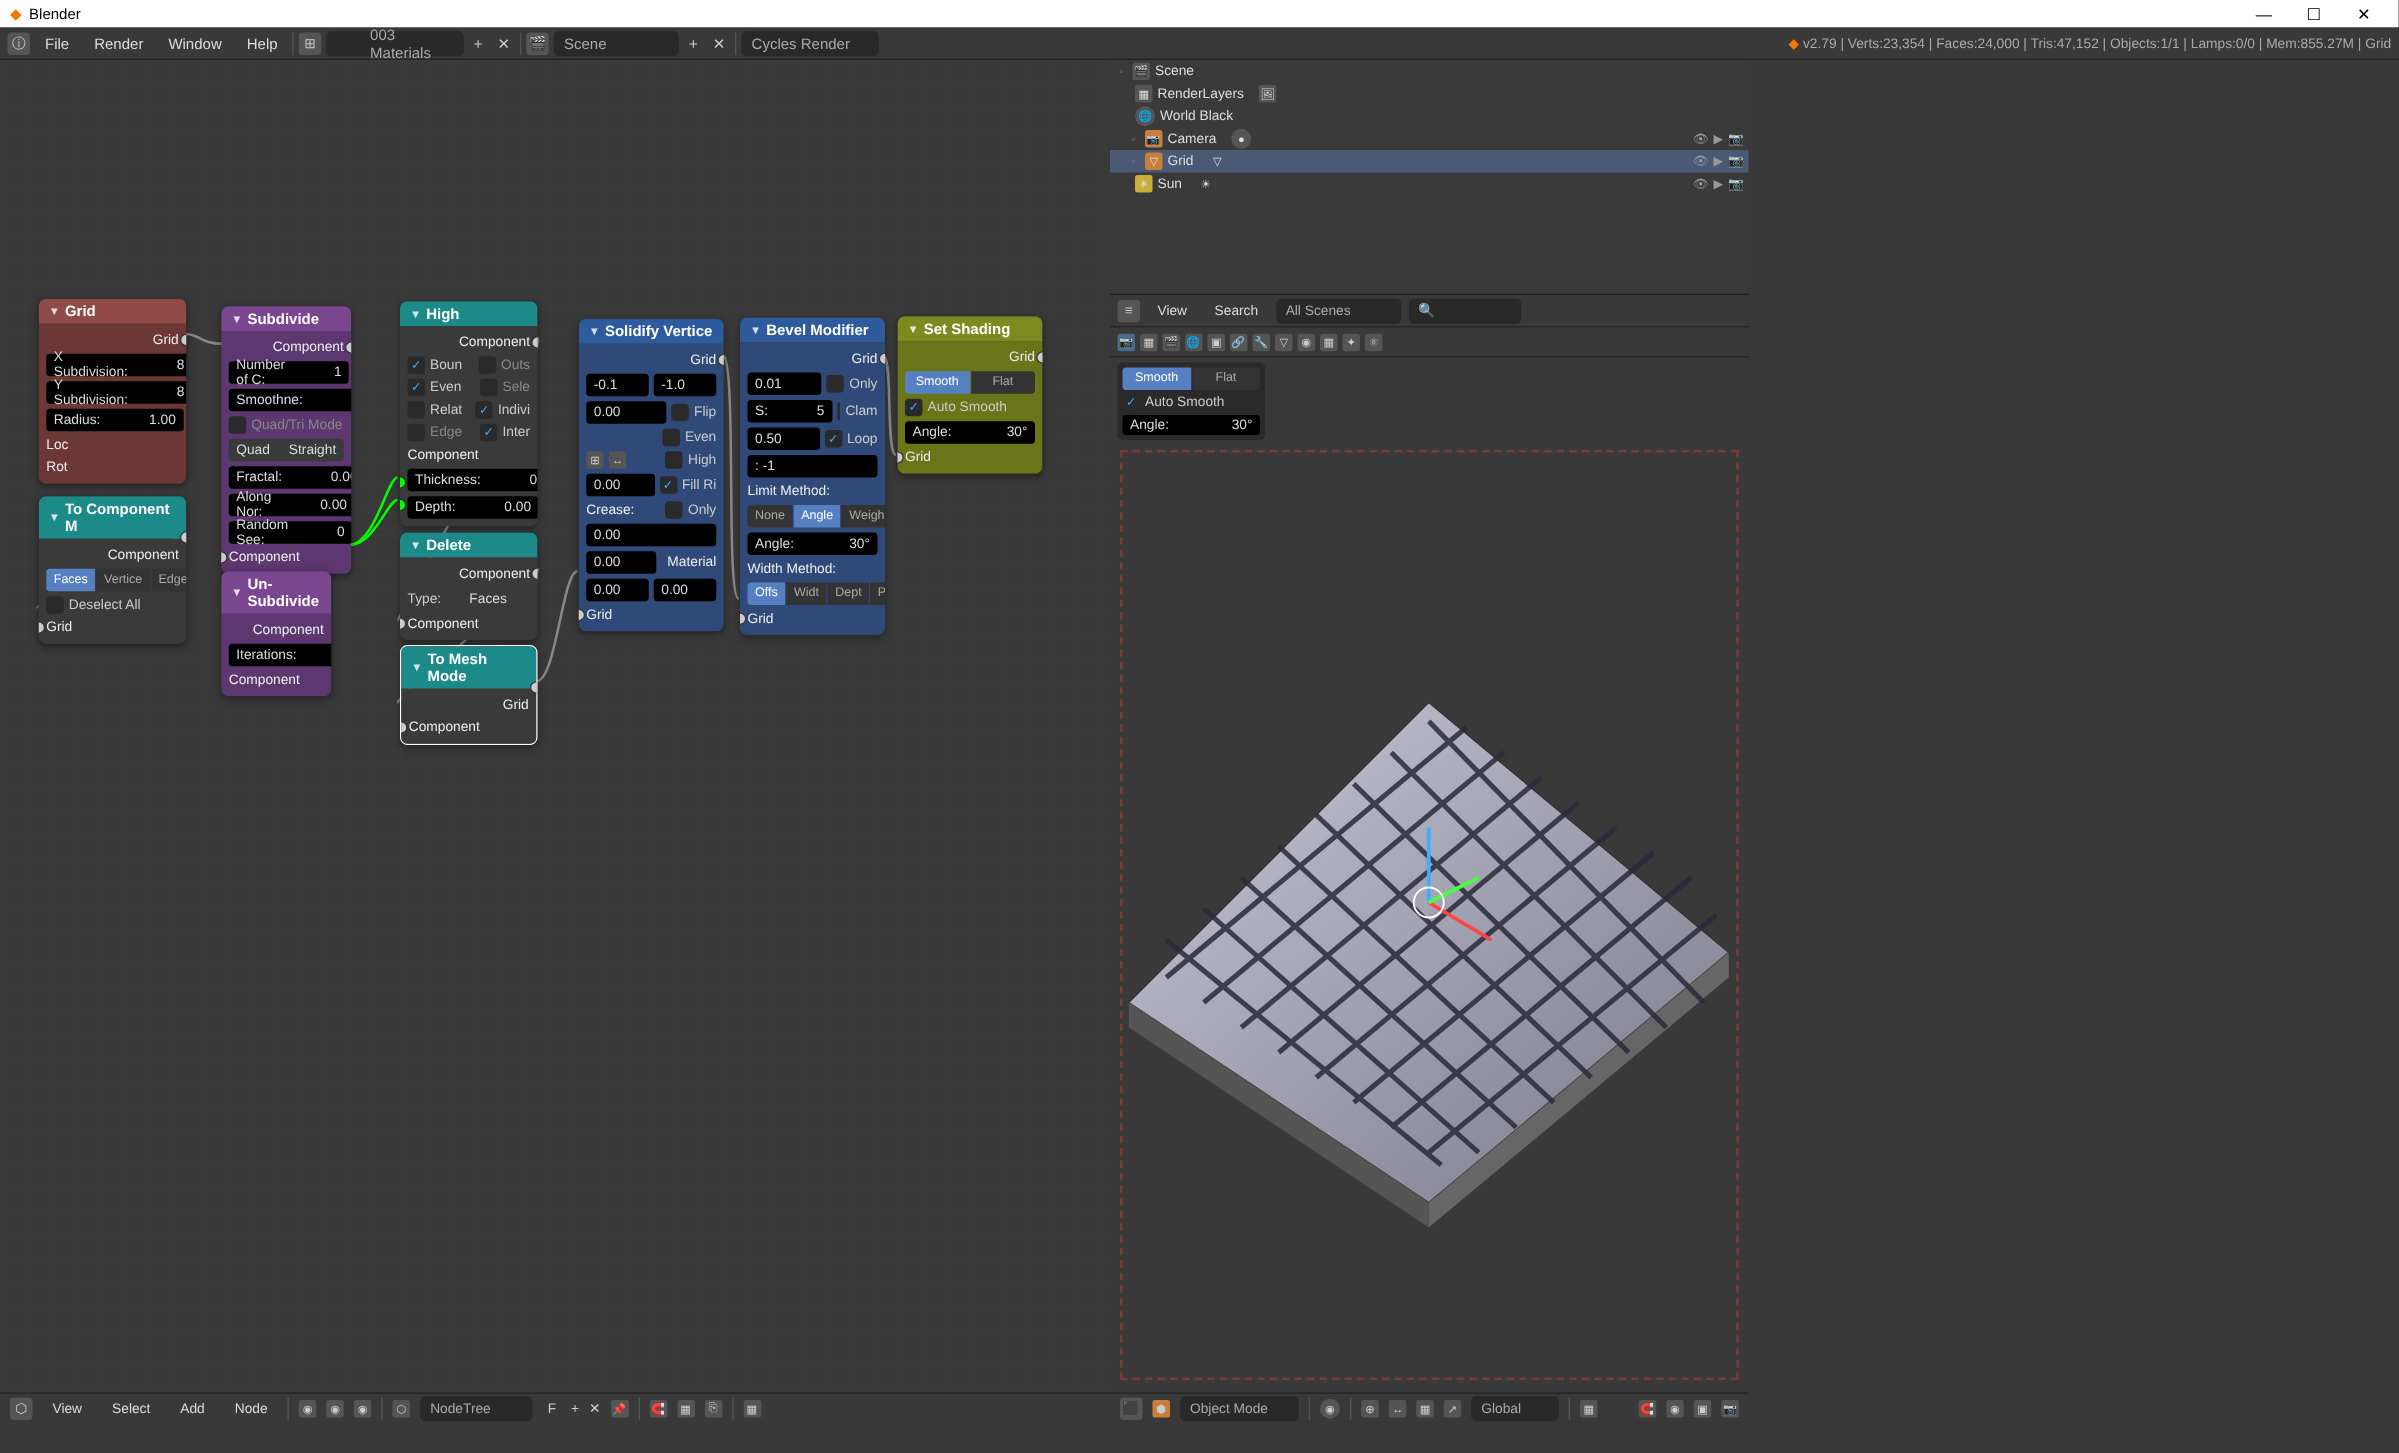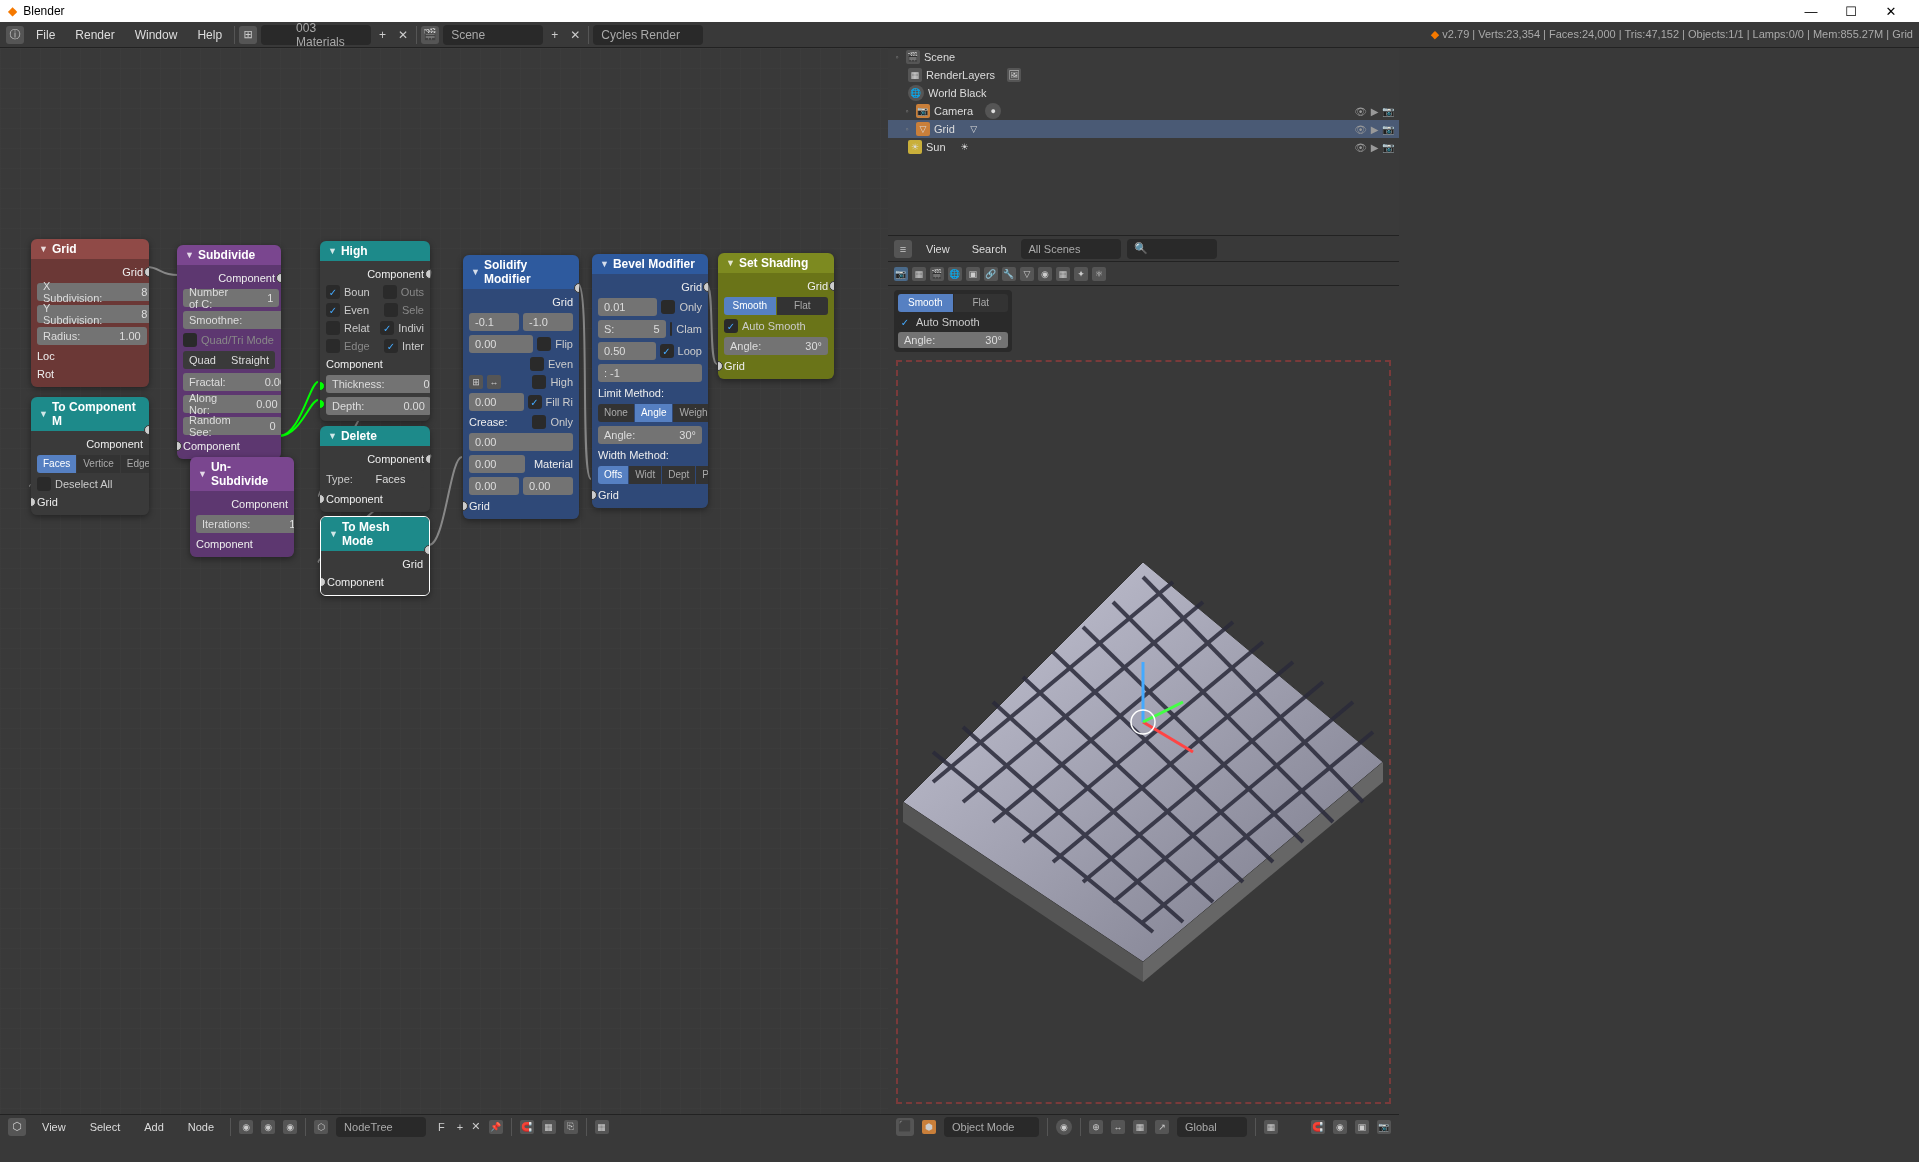--- a/index.html
+++ b/index.html
@@ -17,21 +17,21 @@
 .grid-bg { position:absolute; inset:0; background-image:linear-gradient(#4040405e 1px,transparent 1px),linear-gradient(90deg,#4040405e 1px,transparent 1px); background-size:20px 20px; }
 .node { position:absolute; border-radius:6px; overflow:hidden; font-size:11px; box-shadow:0 2px 6px rgba(0,0,0,.4); }
 .node-header { padding:3px 8px; font-weight:bold; color:#fff; display:flex; align-items:center; font-size:12px; }
 .node-header::before { content:"▼"; font-size:9px; margin-right:4px; opacity:.8; }
 .node-body { padding:4px 6px; }
 .node-row { display:flex; align-items:center; padding:2px 0; gap:4px; min-height:18px; }
 .socket { width:10px; height:10px; border-radius:50%; background:#ccc; border:1px solid #333; position:absolute; }
 .node-label-r { text-align:right; flex:1; color:#eee; }
 .node-label-l { flex:1; color:#eee; }
 .prop-field { background:#3a3a3a; border-radius:3px; padding:2px 6px; display:flex; justify-content:space-between; align-items:center; height:18px; flex:1; color:#ddd; }
-.prop-field.dark { background:#737373;gap:39px; }
+.prop-field.dark { background:#000000;gap:39px; }
 .chk { width:14px; height:14px; background:#2a2a2a; border-radius:3px; display:flex; align-items:center; justify-content:center; font-size:10px; color:#4af; }
 .chk.on::after { content:"✓"; }
 .segbtn { display:flex; gap:1px;justify-content:space-between; }
 .segbtn>div { background:#333; padding:2px 6px; color:#aaa; font-size:10px; flex:1; text-align:center; height:18px; line-height:14px;}
 .segbtn>div.active { background:#5680c2; color:#fff; }
 .segbtn>div:first-child{ border-radius:3px 0 0 3px;}
 .segbtn>div:last-child{ border-radius:0 3px 3px 0;}
 
 .th-red .node-header{ background:#904a47;} .th-red .node-body{ background:#6b3836;}
 .th-teal .node-header{ background:#1d8a8a;} .th-teal .node-body{ background:#3a3a3a;}
@@ -226,21 +226,21 @@
             </div>
           </div>
         <div class="node-row">
             <span class="node-label-l">Component</span>
           </div>
       </div>
       <div class="socket" style="right:-5px;top:28px;"></div>
       <div class="socket" style="left:-5px;bottom:8px;"></div>
     </div>
 
-    <div class="node th-purple" style="left:190px;top:409px;width:104px;">
+    <div class="node th-purple" style="left:177px;top:409px;width:88px;">
       <div class="node-header">
           <span>Un-Subdivide</span>
         </div>
       <div class="node-body">
         <div class="node-row">
             <span class="node-label-r">Component</span>
           </div>
         <div class="node-row">
             <div class="prop-field dark">
               <span>Iterations:</span>
@@ -339,21 +339,21 @@
         <div class="node-row">
             <span class="node-label-l">Component</span>
           </div>
       </div>
       <div class="socket" style="right:-5px;top:28px;"></div>
       <div class="socket" style="left:-5px;bottom:8px;"></div>
     </div>
 
     <div class="node th-blue" style="left:463px;top:207px;width:116px;">
       <div class="node-header">
-          <span>Solidify Modifier</span>
+          <span>Solidify Vertice</span>
         </div>
       <div class="node-body">
         <div class="node-row">
             <span class="node-label-r">Grid</span>
           </div>
         <div class="node-row">
             <div class="prop-field dark" style="flex:1;">
               <span>-0.1</span>
             </div>
             <div class="prop-field dark" style="flex:1;">

